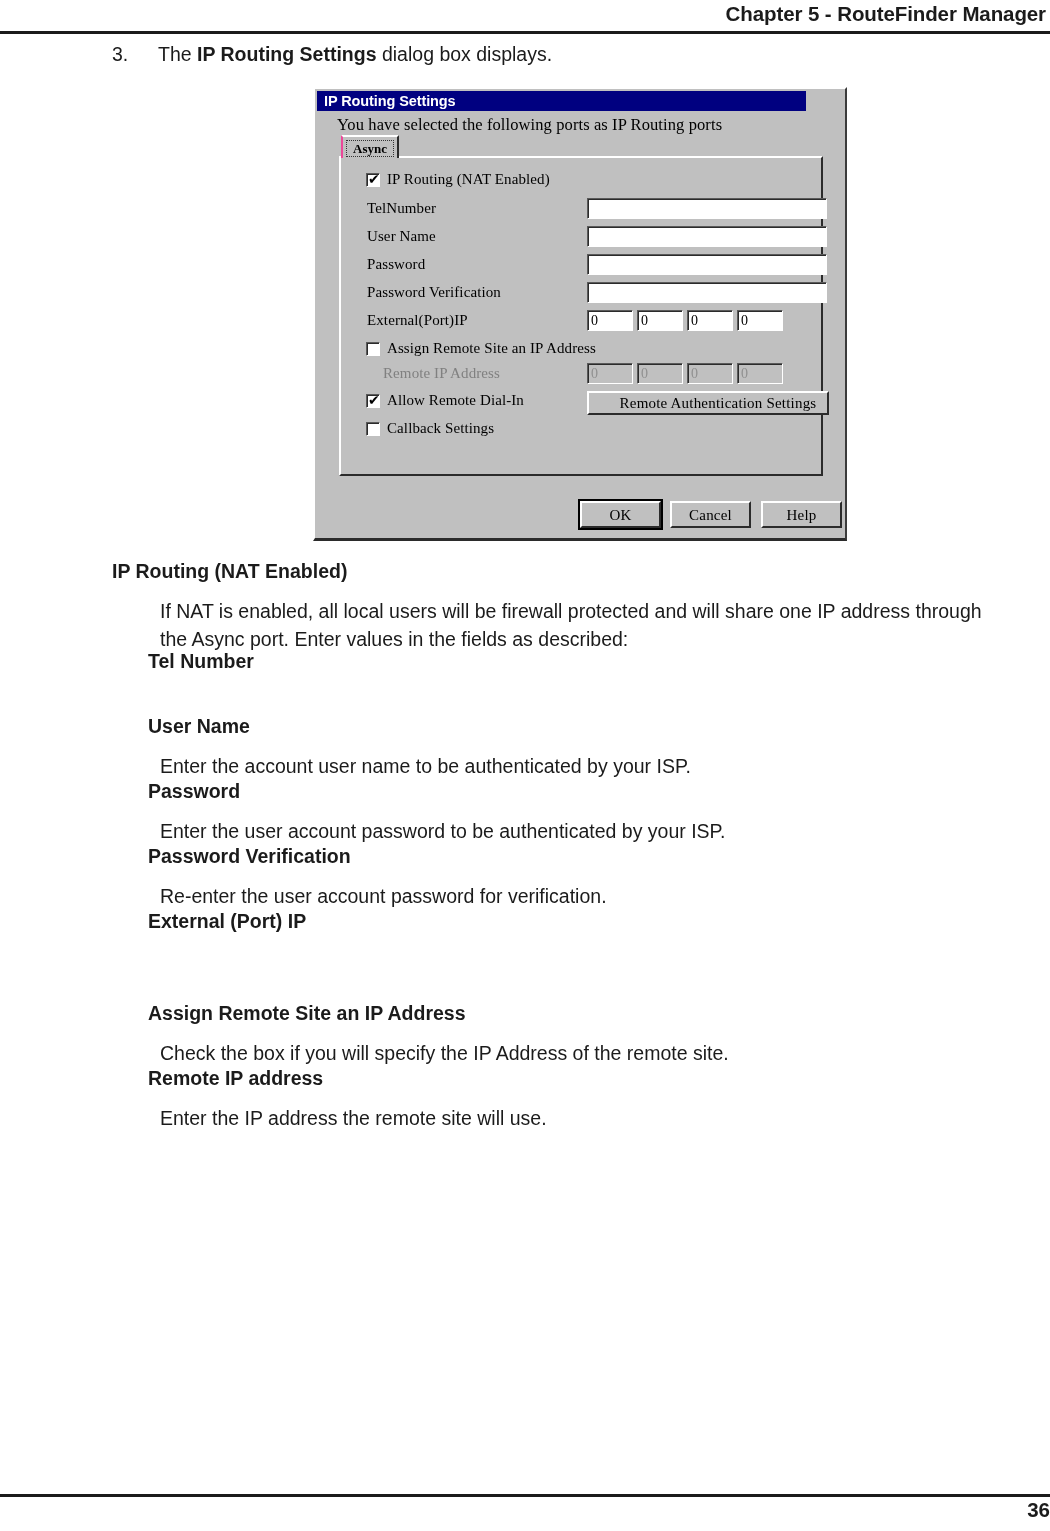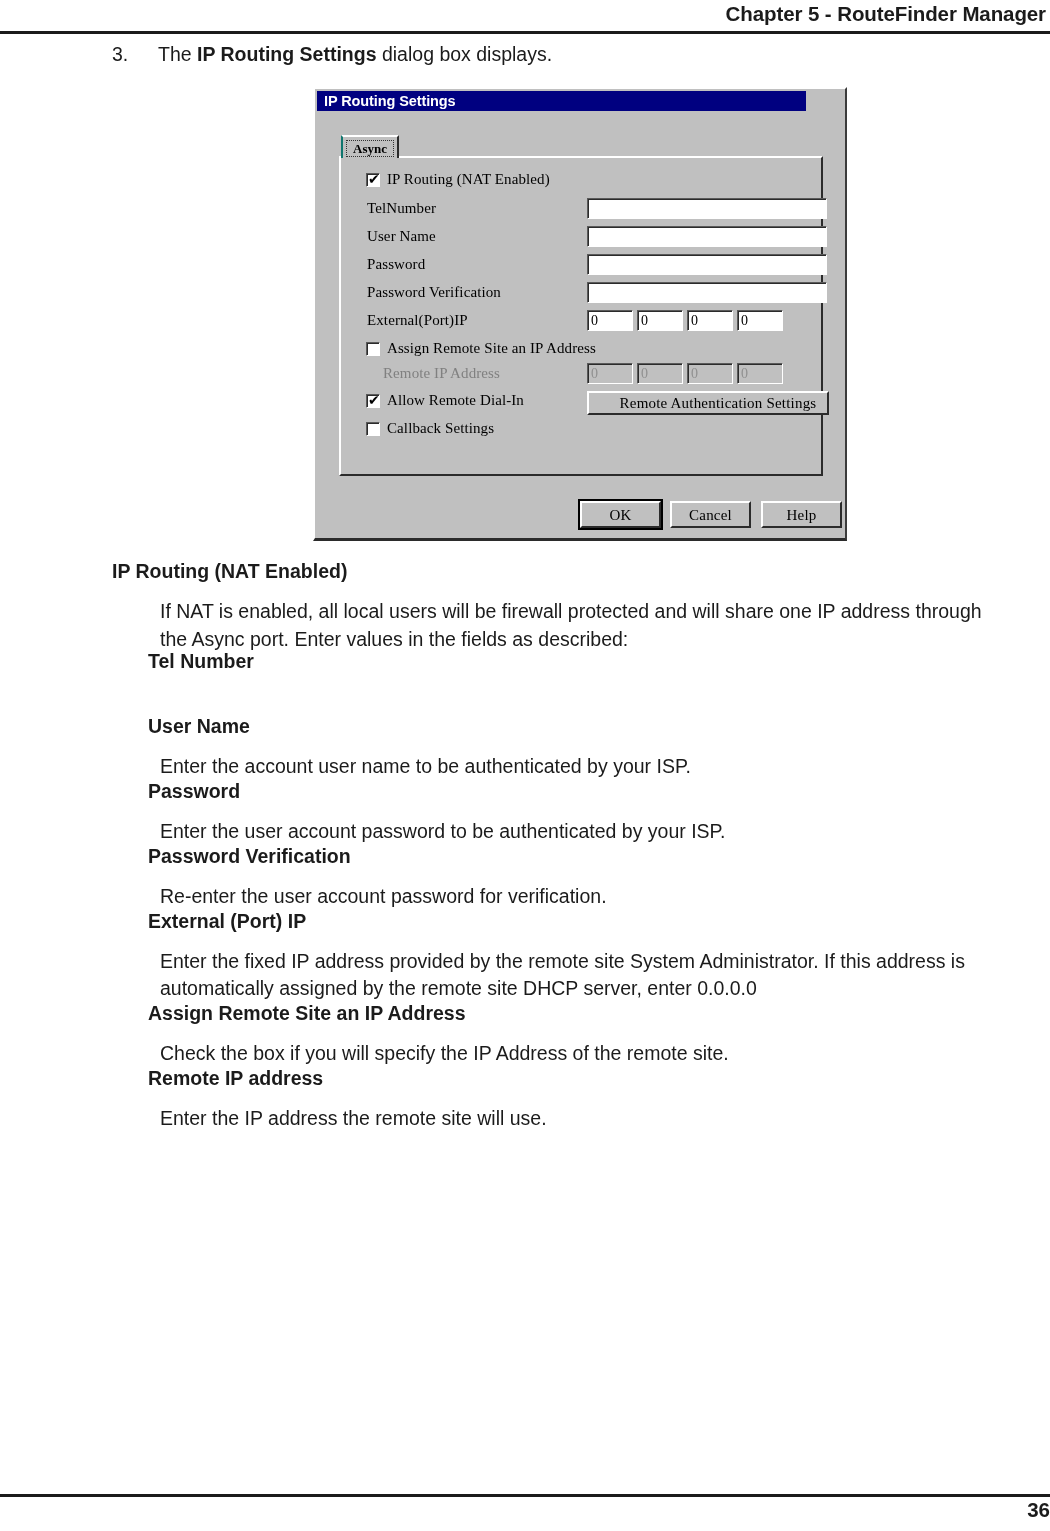--- a/index.html
+++ b/index.html
@@ -123,21 +123,21 @@
 
   
   .tab {
     position: absolute;
     top: 46px;
     left: 26px;
     width: 58px;
     height: 23px;
     background: #c0c0c0;
     border-top: 2px solid #ffffff;
-    border-left: 2px solid #0f766e;
+    border-left: 2px solid #ec4899;
     border-right: 2px solid #2b2b2b;
     box-sizing: border-box;
     z-index: 3;
   }
   .tab-label {
     position: absolute;
     top: 3px;
     left: 3px;
     right: 3px;
     bottom: 1px;
@@ -336,20 +336,21 @@
 <div class="step">
   <span class="step-num">3.</span><span>The </span><b>IP Routing Settings</b><span> dialog box displays.</span>
 </div>
 
 <div class="dlg">
 
   <div class="dlg-titlebar">
     <span>IP Routing Settings</span>
   </div>
 
+  <div class="dlg-subtitle">You have selected the following ports as IP Routing ports</div>
 
   <div class="tab">
     <div class="tab-label">Async</div>
   </div>
 
   <div class="tab-panel">
 
     <div class="cb-row" style="top:12px;">
       <div class="cbox">
         <span class="tick">✔</span>
@@ -440,21 +441,20 @@
   <p>Enter the user account password to be authenticated by your ISP.</p>
 </div>
 
 <div class="desc ind" style="top:843px;">
   <h4>Password Verification</h4>
   <p>Re-enter the user account password for verification.</p>
 </div>
 
 <div class="desc ind" style="top:908px;">
   <h4>External (Port) IP</h4>
-  <p>Enter the fixed IP address provided by the remote site System Administrator.  If this address is automatically assigned by the remote site DHCP server, enter 0.0.0.0</p>
 </div>
 
 <div class="desc ind" style="top:1000px;">
   <h4>Assign Remote Site an IP Address</h4>
   <p>Check the box if you will specify the IP Address of the remote site.</p>
 </div>
 
 <div class="desc ind" style="top:1065px;">
   <h4>Remote IP address</h4>
   <p>Enter the IP address the remote site will use.</p>

